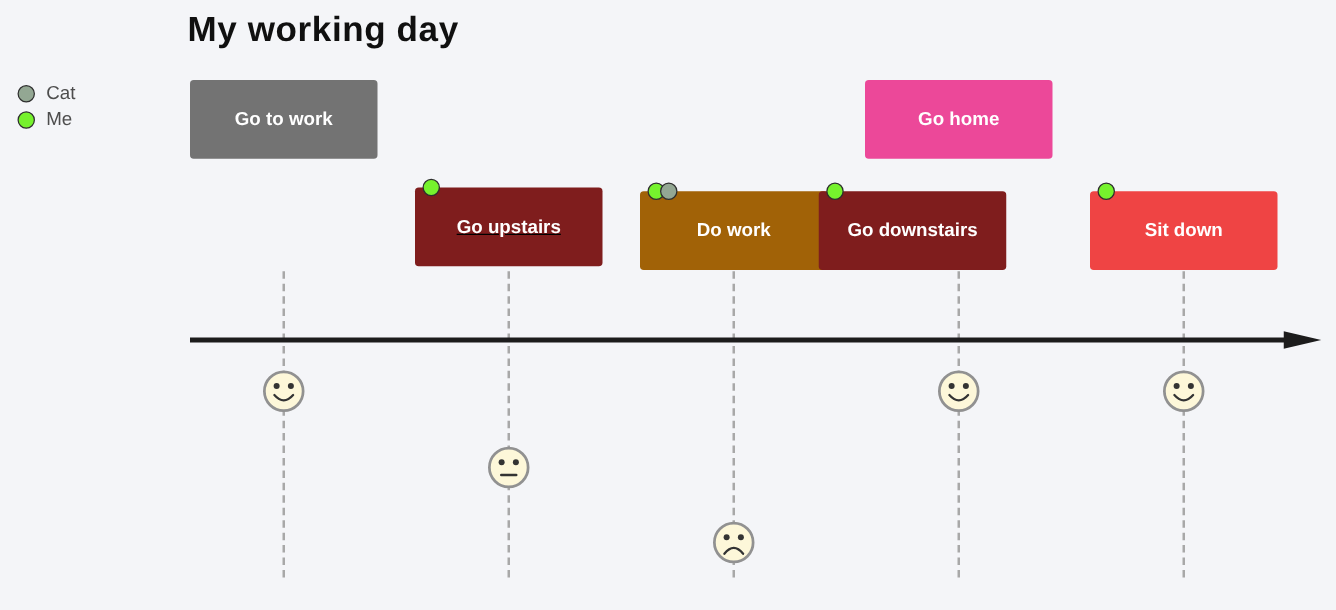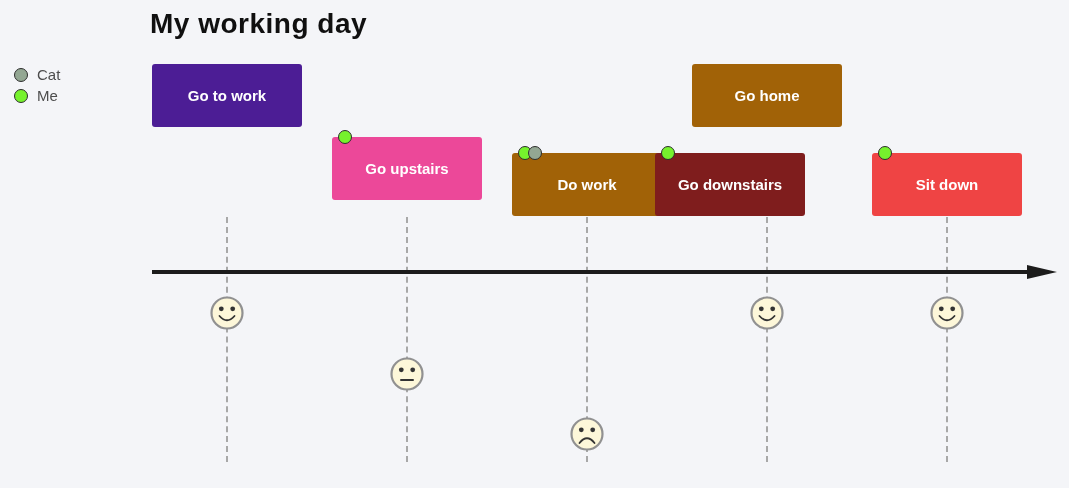--- a/index.html
+++ b/index.html
@@ -65,29 +65,29 @@
       <span class="legend-label">Me</span>
     </div>
   </div>
 
   <div class="vline" style="left:226px"></div>
   <div class="vline" style="left:406px"></div>
   <div class="vline" style="left:586px"></div>
   <div class="vline" style="left:766px"></div>
   <div class="vline" style="left:946px"></div>
 
-  <div class="box" style="left: 152px; top: 64px; background-color: #4c1d95;">
+  <div class="box" style="left: 152px; top: 64px; background-color: #737373;">
     <span class="box-label">Go to work</span>
   </div>
-  <div class="box" style="left: 692px; top: 64px; background-color: #a16207;">
+  <div class="box" style="left: 692px; top: 64px; background-color: #ec4899;">
     <span class="box-label">Go home</span>
   </div>
 
 
-  <div class="box" style="left: 332px; top: 137px; background-color: #ec4899;">
+  <div class="box" style="left: 332px; top: 150px; background-color: #7f1d1d; text-decoration: underline;">
     <span class="actor-dot dot-me" style="background-color: rgb(118, 242, 45);"></span>
     <span class="box-label">Go upstairs</span>
   </div>
 
   <div class="box" style="left: 512px; top: 153px; background-color: #a16207;">
     <span class="actor-dot dot-me" style="background-color: rgb(118, 242, 45);"></span>
     <span class="actor-dot dot-cat" style="background-color: rgb(147, 167, 147);"></span>
     <span class="box-label">Do work</span>
   </div>
 

